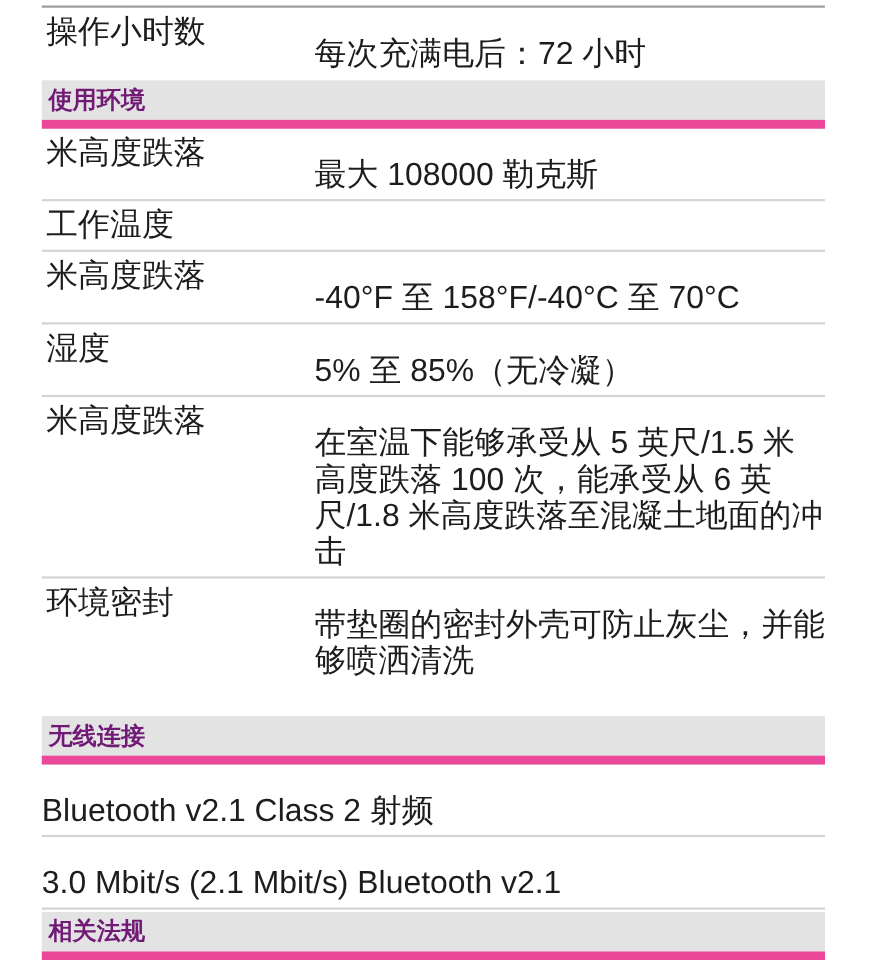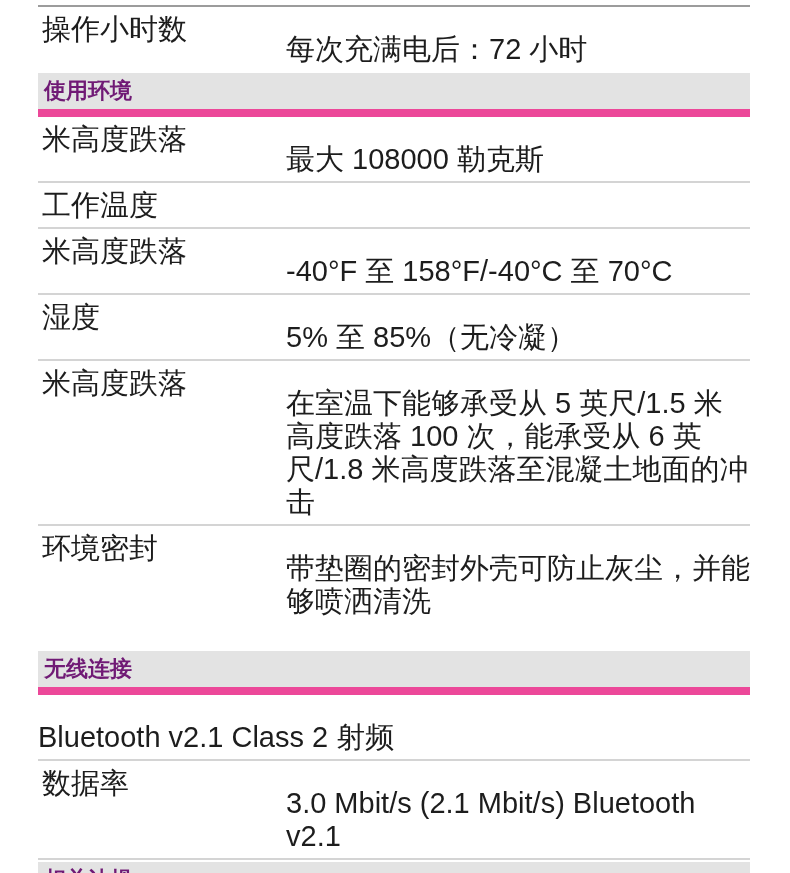--- a/index.html
+++ b/index.html
@@ -106,21 +106,20 @@
     <div class="section-gap"></div>
 
     <div class="section-header">
       <span>无线连接</span>
     </div>
 
     <div class="row">
       <div class="row-value">Bluetooth v2.1 Class 2 射频</div>
     </div>
     <div class="row">
-      <div class="row-label">数据率</div>
       <div class="row-value">3.0 Mbit/s (2.1 Mbit/s) Bluetooth v2.1</div>
     </div>
 
     <div class="section-header">
       <span>相关法规</span>
     </div>
 
 
   </div>
 </div>

